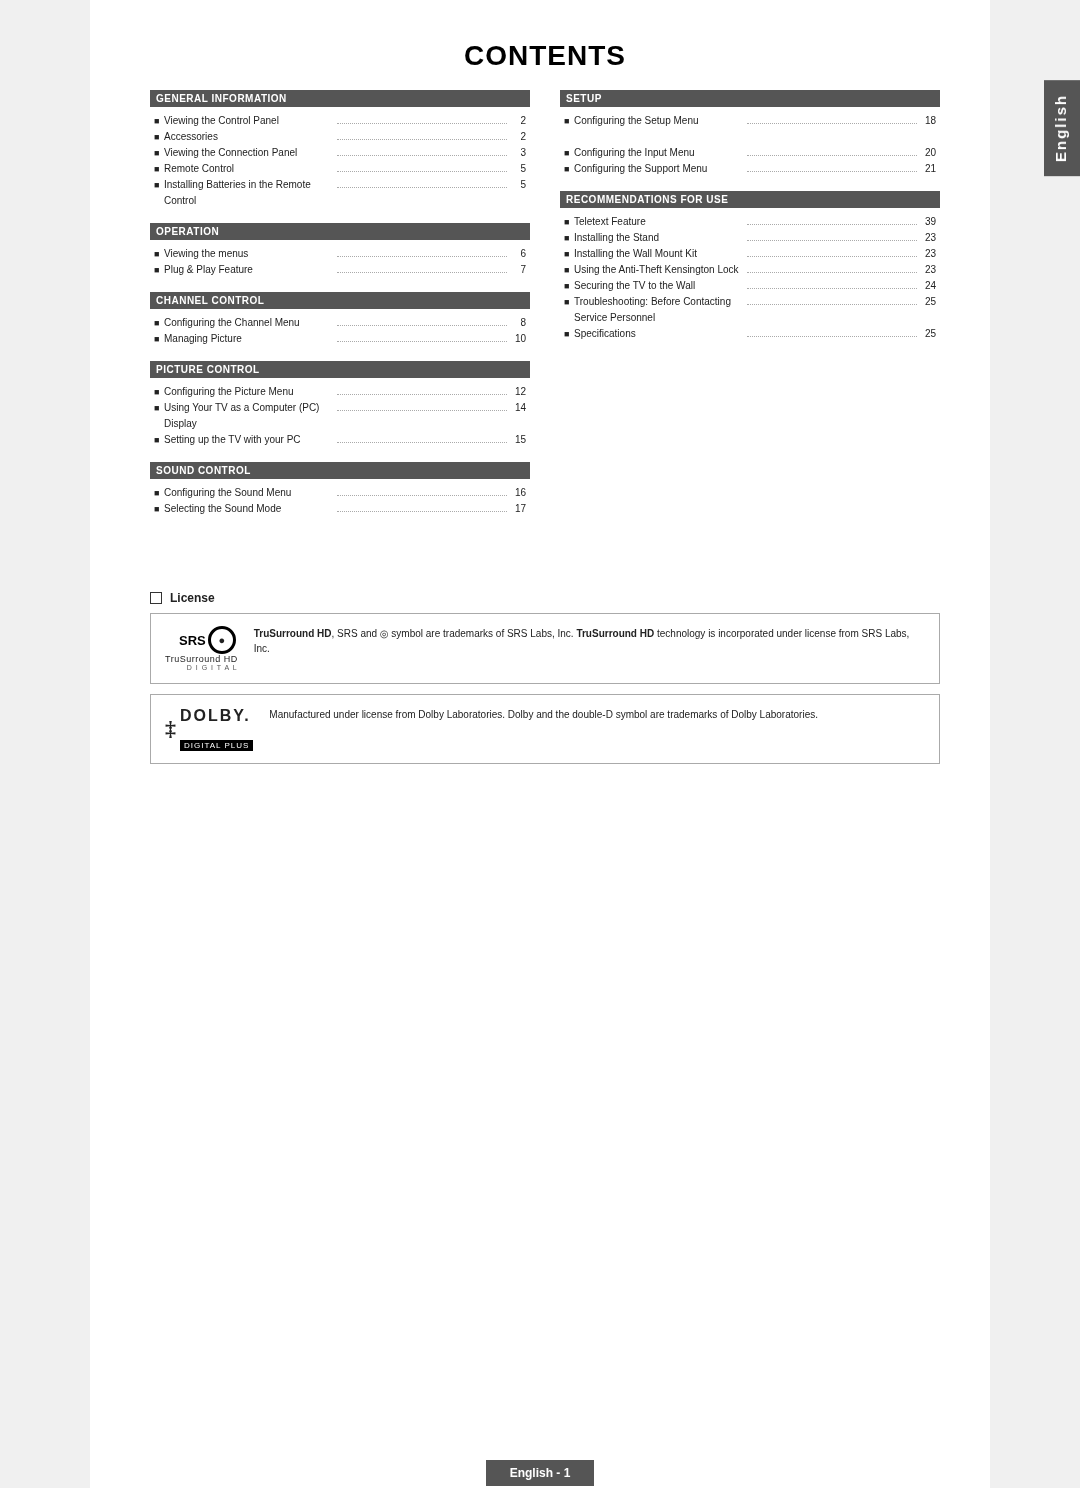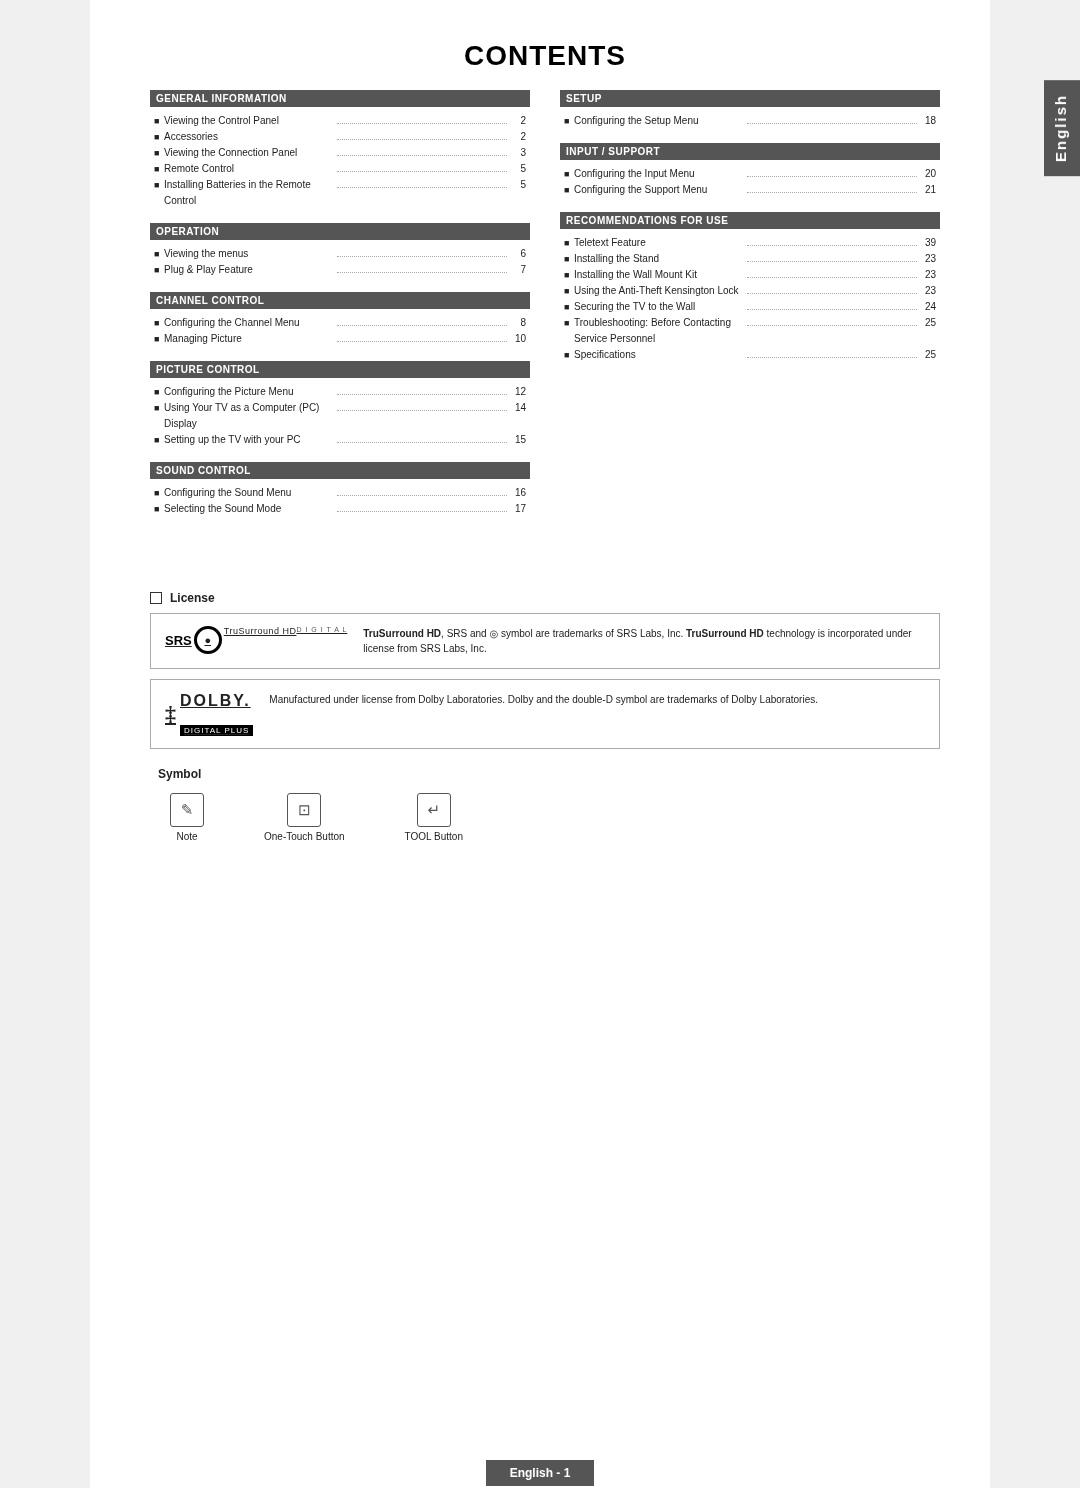--- a/index.html
+++ b/index.html
@@ -117,23 +117,22 @@
       border: 1px solid #aaa;
       padding: 12px 14px;
       margin-bottom: 10px;
       display: flex;
       align-items: flex-start;
       gap: 16px;
     }
     .license-logo {
       flex-shrink: 0;
       display: flex;
-      flex-direction: row;
-      align-items: flex-start;
-      text-decoration: underline;
+      flex-direction: column;
+      align-items: flex-end;
     }
     .srs-logo {
       font-size: 13px;
       font-weight: bold;
       color: #000;
     }
     .srs-circle {
       display: inline-flex;
       align-items: center;
       justify-content: center;
@@ -366,21 +365,20 @@
           <div class="section-items">
             <div class="section-item">
               <span class="bullet">■</span>
               <span class="item-label">Configuring the Setup Menu</span>
               <span class="dots"></span>
               <span class="page-num">18</span>
             </div>
           </div>
         </div>
         <div class="section">
-          <div class="section-header">INPUT / SUPPORT</div>
           <div class="section-items">
             <div class="section-item">
               <span class="bullet">■</span>
               <span class="item-label">Configuring the Input Menu</span>
               <span class="dots"></span>
               <span class="page-num">20</span>
             </div>
             <div class="section-item">
               <span class="bullet">■</span>
               <span class="item-label">Configuring the Support Menu</span>
@@ -469,40 +467,20 @@
             <span class="dolby-sub">DIGITAL PLUS</span>
           </div>
         </div>
       </div>
       <div class="license-text">
         Manufactured under license from Dolby Laboratories. Dolby and the double-D symbol are trademarks of Dolby Laboratories.
       </div>
     </div>
   </div>
 
-  <div class="symbol-section">
-    <div class="symbol-label">
-      <span class="checkbox"></span>
-      <span>Symbol</span>
-    </div>
-    <div class="symbols-row" id="symbols-render">
-        <div class="symbol-item">
-          <div class="symbol-icon">✎</div>
-          <div class="symbol-name">Note</div>
-        </div>
-        <div class="symbol-item">
-          <div class="symbol-icon">⊡</div>
-          <div class="symbol-name">One-Touch Button</div>
-        </div>
-        <div class="symbol-item">
-          <div class="symbol-icon">↵</div>
-          <div class="symbol-name">TOOL Button</div>
-        </div>
-      </div>
-  </div>
 
   <div class="footer">
     <div class="footer-badge">
       <span>English - 1</span>
     </div>
   </div>
 
 </div>
 
 </body></html>

